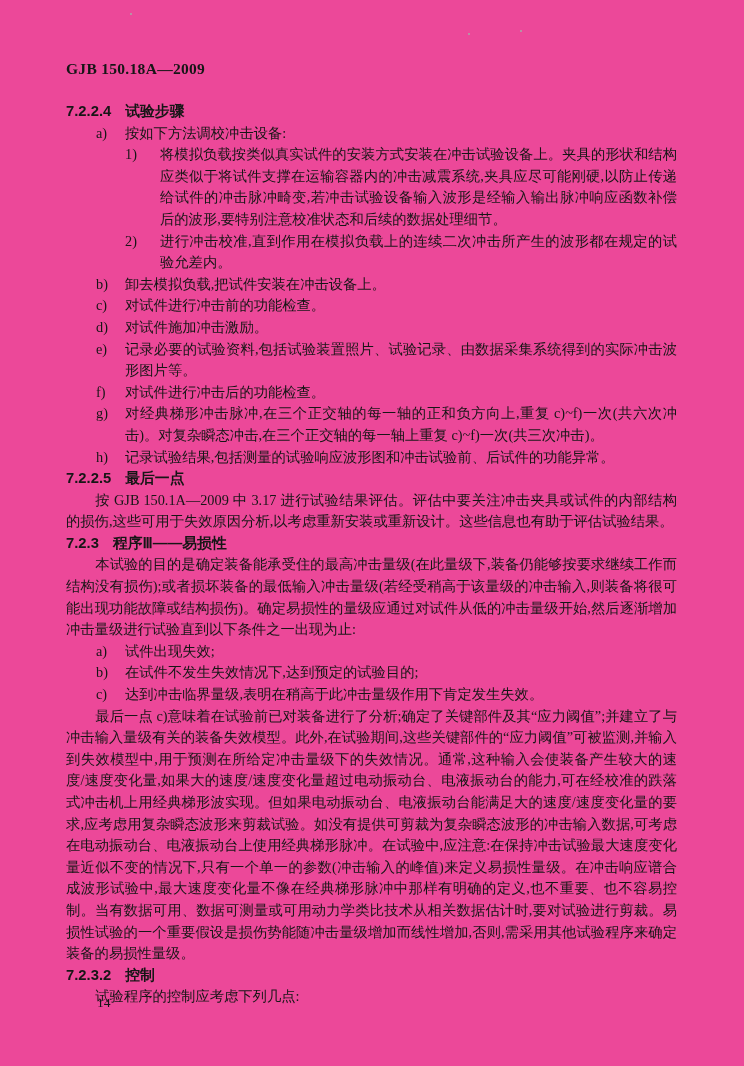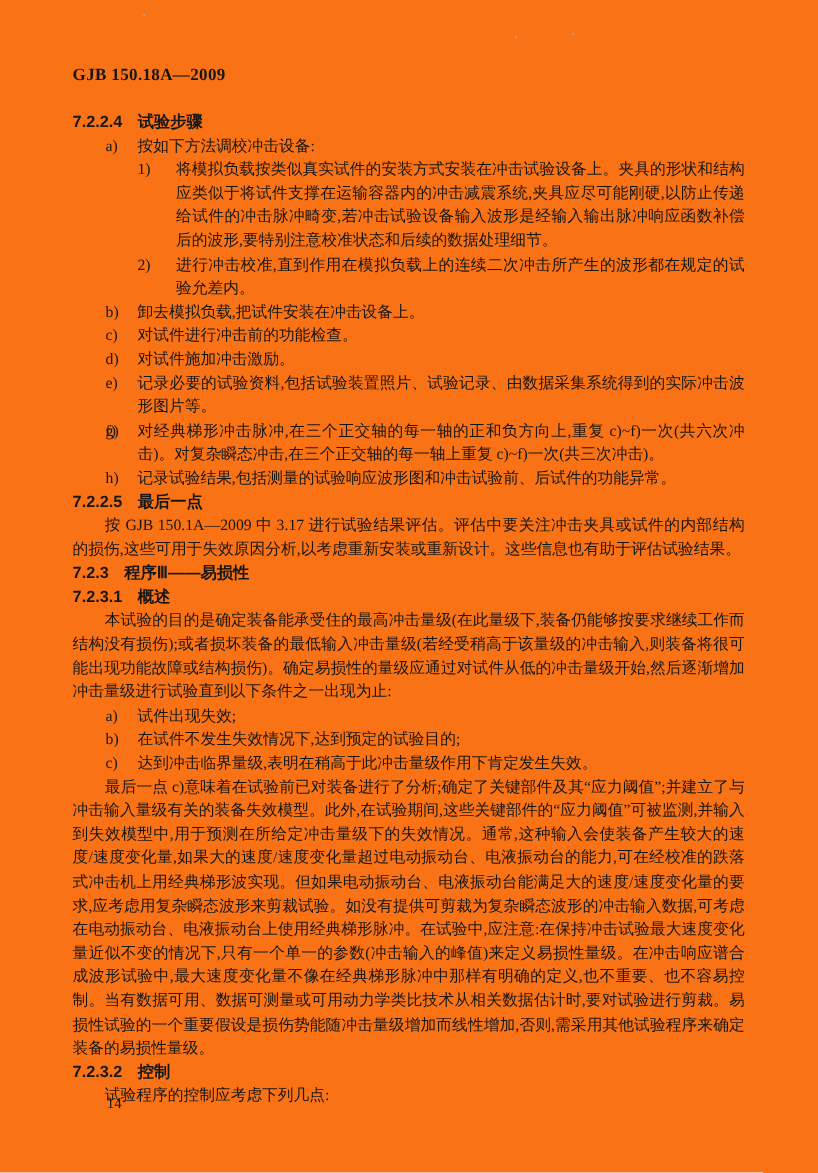--- a/index.html
+++ b/index.html
@@ -1,17 +1,17 @@
 <!DOCTYPE html>
 <html><head>
 <meta charset="utf-8">
 <style>
   html,body { margin:0; padding:0; background:#ffffff; }
   .page {
-    position:relative; width:744px; height:1066px; background:#f97316;
+    position:relative; width:744px; height:1066px; background:#ec4899;
     font-family:"Liberation Serif","DejaVu Serif",serif;
     color:#161616; overflow:hidden;
   }
   .doc-header {
     position:absolute; left:66px; top:60px;
     font-size:15.5px; font-weight:bold; letter-spacing:0.3px;
     font-family:"Liberation Serif","DejaVu Serif",serif;
   }
   .content {
     position:absolute; left:66px; top:101px; width:611px;
@@ -56,33 +56,32 @@
     <div class="b li li2"><span class="lbl">2)</span><span>进行冲击校准,直到作用在模拟负载上的连续二次冲击所产生的波形都在规定的试验允差内。</span></div>
 
     <div class="b li li1"><span class="lbl">b)</span><span>卸去模拟负载,把试件安装在冲击设备上。</span></div>
 
     <div class="b li li1"><span class="lbl">c)</span><span>对试件进行冲击前的功能检查。</span></div>
 
     <div class="b li li1"><span class="lbl">d)</span><span>对试件施加冲击激励。</span></div>
 
     <div class="b li li1"><span class="lbl">e)</span><span>记录必要的试验资料,包括试验装置照片、试验记录、由数据采集系统得到的实际冲击波形图片等。</span></div>
 
-    <div class="b li li1"><span class="lbl">f)</span></div>
+    <div class="b li li1"><span class="lbl">f)</span><span>对试件进行冲击后的功能检查。</span></div>
 
     <div class="b li li1"><span class="lbl">g)</span><span>对经典梯形冲击脉冲,在三个正交轴的每一轴的正和负方向上,重复 c)~f)一次(共六次冲击)。对复杂瞬态冲击,在三个正交轴的每一轴上重复 c)~f)一次(共三次冲击)。</span></div>
 
     <div class="b li li1"><span class="lbl">h)</span><span>记录试验结果,包括测量的试验响应波形图和冲击试验前、后试件的功能异常。</span></div>
 
     <div class="b heading"><span class="num">7.2.2.5</span><span class="ttl">最后一点</span></div>
 
     <div class="b para">按 GJB 150.1A—2009 中 3.17 进行试验结果评估。评估中要关注冲击夹具或试件的内部结构的损伤,这些可用于失效原因分析,以考虑重新安装或重新设计。这些信息也有助于评估试验结果。</div>
 
     <div class="b heading"><span class="num">7.2.3</span><span class="ttl">程序Ⅲ——易损性</span></div>
 
-    <div class="b heading"><span class="num">7.2.3.1</span><span class="ttl">概述</span></div>
 
     <div class="b para">本试验的目的是确定装备能承受住的最高冲击量级(在此量级下,装备仍能够按要求继续工作而结构没有损伤);或者损坏装备的最低输入冲击量级(若经受稍高于该量级的冲击输入,则装备将很可能出现功能故障或结构损伤)。确定易损性的量级应通过对试件从低的冲击量级开始,然后逐渐增加冲击量级进行试验直到以下条件之一出现为止:</div>
 
     <div class="b li li1"><span class="lbl">a)</span><span>试件出现失效;</span></div>
 
     <div class="b li li1"><span class="lbl">b)</span><span>在试件不发生失效情况下,达到预定的试验目的;</span></div>
 
     <div class="b li li1"><span class="lbl">c)</span><span>达到冲击临界量级,表明在稍高于此冲击量级作用下肯定发生失效。</span></div>
 
     <div class="b para">最后一点 c)意味着在试验前已对装备进行了分析;确定了关键部件及其“应力阈值”;并建立了与冲击输入量级有关的装备失效模型。此外,在试验期间,这些关键部件的“应力阈值”可被监测,并输入到失效模型中,用于预测在所给定冲击量级下的失效情况。通常,这种输入会使装备产生较大的速度/速度变化量,如果大的速度/速度变化量超过电动振动台、电液振动台的能力,可在经校准的跌落式冲击机上用经典梯形波实现。但如果电动振动台、电液振动台能满足大的速度/速度变化量的要求,应考虑用复杂瞬态波形来剪裁试验。如没有提供可剪裁为复杂瞬态波形的冲击输入数据,可考虑在电动振动台、电液振动台上使用经典梯形脉冲。在试验中,应注意:在保持冲击试验最大速度变化量近似不变的情况下,只有一个单一的参数(冲击输入的峰值)来定义易损性量级。在冲击响应谱合成波形试验中,最大速度变化量不像在经典梯形脉冲中那样有明确的定义,也不重要、也不容易控制。当有数据可用、数据可测量或可用动力学类比技术从相关数据估计时,要对试验进行剪裁。易损性试验的一个重要假设是损伤势能随冲击量级增加而线性增加,否则,需采用其他试验程序来确定装备的易损性量级。</div>

